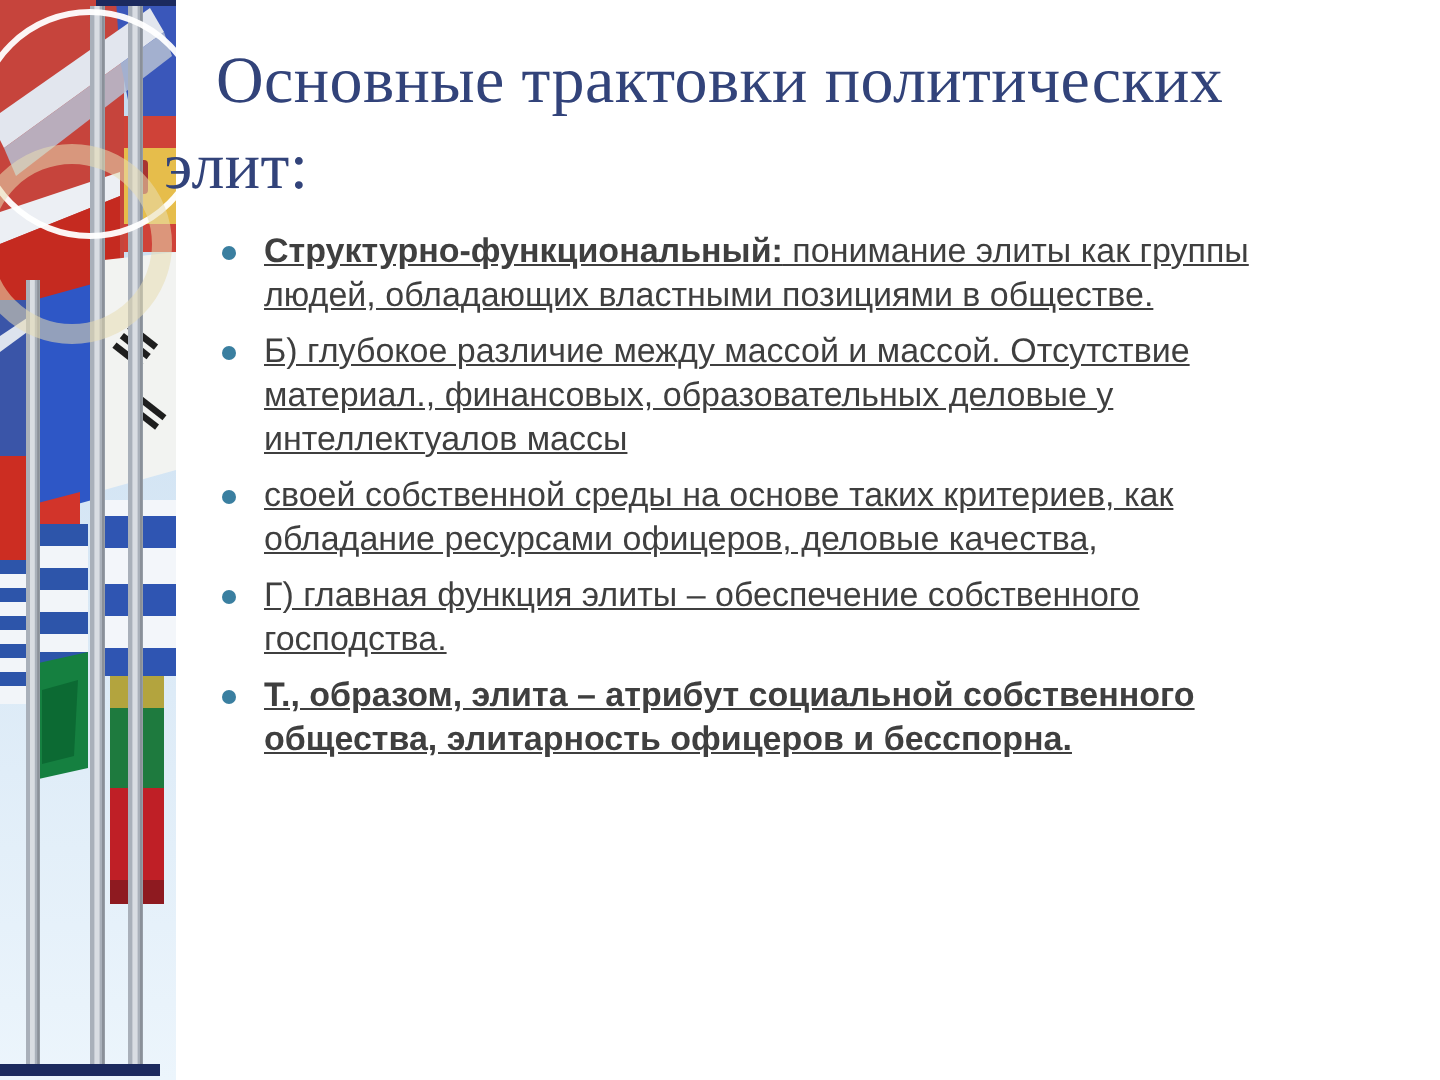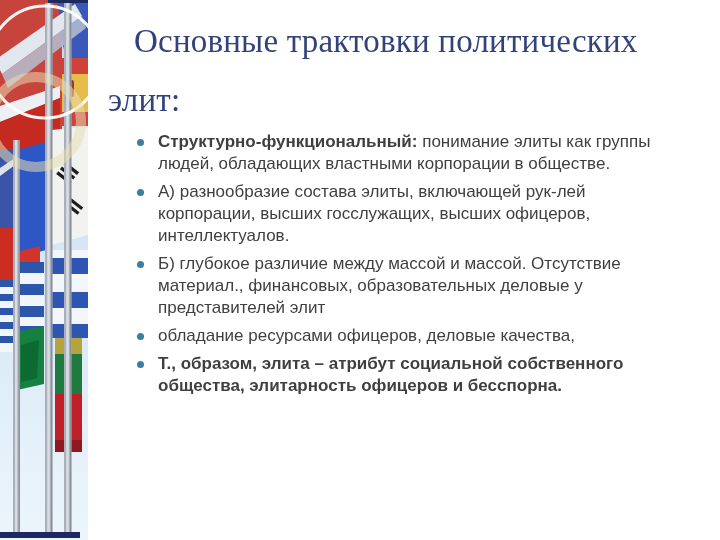--- a/index.html
+++ b/index.html
@@ -8,43 +8,43 @@
     background:#ffffff;
     font-family:"Liberation Sans", sans-serif;
   }
   .slide { position:relative; width:720px; height:540px; background:#ffffff; }
 
   
   .photo { position:absolute; left:0; top:0; width:88px; height:540px; }
   .photo svg { display:block; width:100%; height:100%; }
 
   
-  .content { position:absolute; left:108px; top:20px; width:604px; }
+  .content { position:absolute; left:82px; top:20px; width:604px; }
 
   h1.title {
     margin:0;
     font-family:"Liberation Serif", serif;
     font-weight:400;
     color:#32437a;
     font-size:33px;
     line-height:43px;
     letter-spacing:0.2px;
   }
   .title-line1 { display:block; padding-left:26px; white-space:nowrap; }
-  .title-line2 { display:block; white-space:nowrap;margin-top:16px; }
+  .title-line2 { display:block; white-space:nowrap; }
 
   ul.bullets {
     list-style:none;
     margin:9px 0 0 26px;
     padding:0;
     color:#3f3f3f;
     font-size:17px;
     line-height:22px;
   }
-  ul.bullets li { position:relative; padding-left:24px; margin-bottom:6px; }
+  ul.bullets li { position:relative; padding-left:24px; margin-bottom:6px;text-decoration:underline; }
   .dot {
     position:absolute; left:3px; top:8px;
     width:7px; height:7px; border-radius:50%;
     background:#3a7fa0;
   }
   .ln { display:block; white-space:nowrap; }
   .ln b { font-weight:bold; }
 </style>
 </head>
 <body>
@@ -148,42 +148,42 @@
     <h1 class="title">
       <span class="title-line1">Основные трактовки политических</span>
       <span class="title-line2">элит:</span>
     </h1>
 
     <ul class="bullets">
 
       <li>
         <span class="dot"></span>
         <span class="ln"><b>Структурно-функциональный:</b><span> понимание элиты как группы</span></span>
-        <span class="ln"><b></b><span>людей, обладающих властными корпорации в обществе.</span></span>
+        <span class="ln"><b></b><span>людей, обладающих властными позициями в обществе.</span></span>
       </li>
 
-      <li>
-        <span class="dot"></span>
-        <span class="ln"><b></b><span>А) разнообразие состава элиты, включающей рук-лей</span></span>
-        <span class="ln"><b></b><span>корпорации, высших госслужащих, высших офицеров,</span></span>
-        <span class="ln"><b></b><span>интеллектуалов.</span></span>
-      </li>
 
       <li>
         <span class="dot"></span>
         <span class="ln"><b></b><span>Б) глубокое различие между массой и массой. Отсутствие</span></span>
         <span class="ln"><b></b><span>материал., финансовых, образовательных деловые у</span></span>
-        <span class="ln"><b></b><span>представителей элит</span></span>
+        <span class="ln"><b></b><span>интеллектуалов массы</span></span>
       </li>
 
       <li>
         <span class="dot"></span>
+        <span class="ln"><b></b><span>своей собственной среды на основе таких критериев, как</span></span>
         <span class="ln"><b></b><span>обладание ресурсами офицеров, деловые качества,</span></span>
       </li>
 
+      <li>
+        <span class="dot"></span>
+        <span class="ln"><b></b><span>Г) главная функция элиты – обеспечение собственного</span></span>
+        <span class="ln"><b></b><span>господства.</span></span>
+      </li>
 
       <li>
         <span class="dot"></span>
         <span class="ln"><b>Т., образом, элита – атрибут социальной собственного</b><span></span></span>
         <span class="ln"><b>общества, элитарность офицеров и бесспорна.</b><span></span></span>
       </li>
 
     </ul>
   </div>
 </div>

